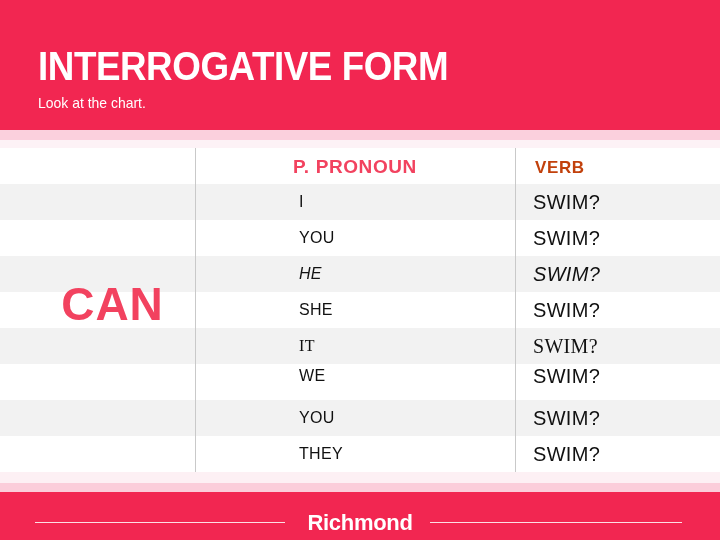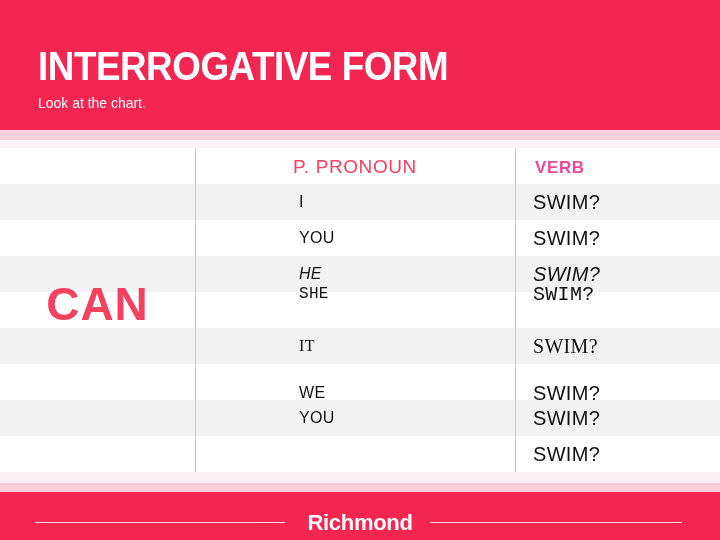--- a/index.html
+++ b/index.html
@@ -120,20 +120,21 @@
   
   .modal-label {
     position: absolute;
     left: 0;
     top: 0;
     width: 195px;
     height: 324px;
     display: flex;
     align-items: center;
     justify-content: center;
+    padding-left: 15px;
   }
   .modal-label-text {
     font-size: 46px;
     line-height: 46px;
     font-weight: bold;
     color: #f2425f;
     letter-spacing: 1px;
     transform: translateY(-6px);
   }
 
@@ -146,32 +147,32 @@
     height: 36px;
   }
   .col-header-pronoun {
     position: absolute;
     left: 195px;
     top: 8px;
     width: 320px;
     text-align: center;
     font-size: 19px;
     line-height: 22px;
-    font-weight: normal;
+    font-weight: bold;
     color: #f2425f;
     letter-spacing: 0.6px;
   }
   .col-header-verb {
     position: absolute;
     left: 535px;
     top: 9px;
     font-size: 17px;
     line-height: 21px;
     font-weight: bold;
-    color: #ec4899;
+    color: #c2410c;
     letter-spacing: 0.6px;
     white-space: nowrap;
   }
 
   
   .row {
     position: absolute;
     left: 0;
     width: 720px;
     height: 36px;
@@ -278,37 +279,38 @@
           <div class="cell-verb">SWIM?</div>
         </div>
         <div class="row" style="top: 72px;">
           <div class="cell-pronoun">YOU</div>
           <div class="cell-verb">SWIM?</div>
         </div>
         <div class="row" style="top: 108px; font-style: italic;">
           <div class="cell-pronoun">HE</div>
           <div class="cell-verb">SWIM?</div>
         </div>
-        <div class="row" style="top: 128px; font-family: Liberation Mono, monospace;">
+        <div class="row" style="top: 144px;">
           <div class="cell-pronoun">SHE</div>
           <div class="cell-verb">SWIM?</div>
         </div>
         <div class="row" style="top: 180px; font-family: Liberation Serif, serif;">
           <div class="cell-pronoun">IT</div>
           <div class="cell-verb">SWIM?</div>
         </div>
-        <div class="row" style="top: 227px;">
+        <div class="row" style="top: 210px;">
           <div class="cell-pronoun">WE</div>
           <div class="cell-verb">SWIM?</div>
         </div>
         <div class="row" style="top: 252px;">
           <div class="cell-pronoun">YOU</div>
           <div class="cell-verb">SWIM?</div>
         </div>
         <div class="row" style="top: 288px;">
+          <div class="cell-pronoun">THEY</div>
           <div class="cell-verb">SWIM?</div>
         </div>
       </div>
   </div>
 
   <div class="band-palepink-bottom"></div>
   <div class="band-pink-bottom"></div>
 
   <div class="footer">
     <div class="footer-rule footer-rule-left"></div>

